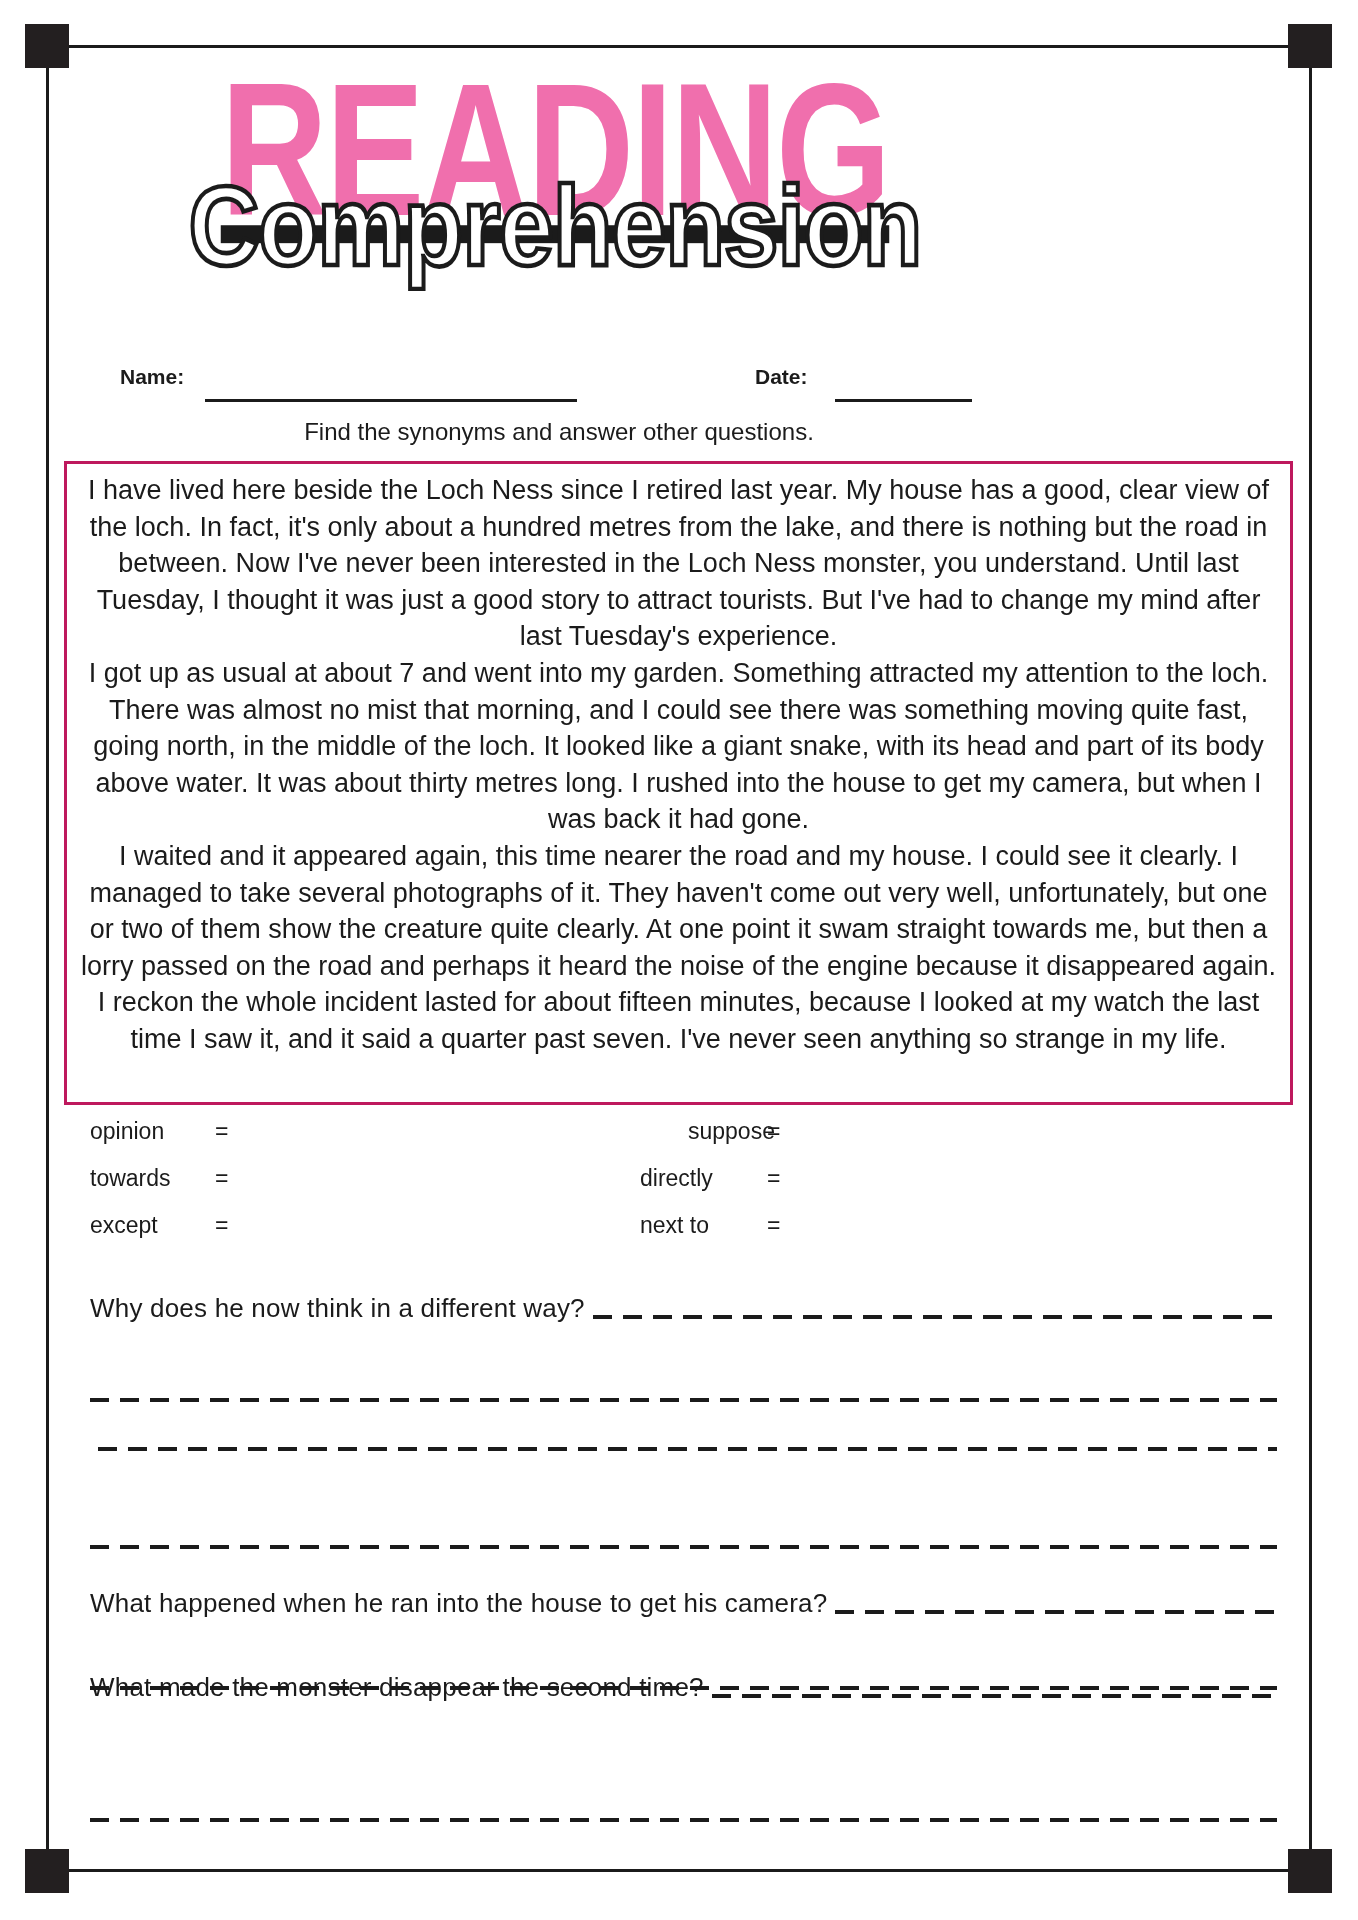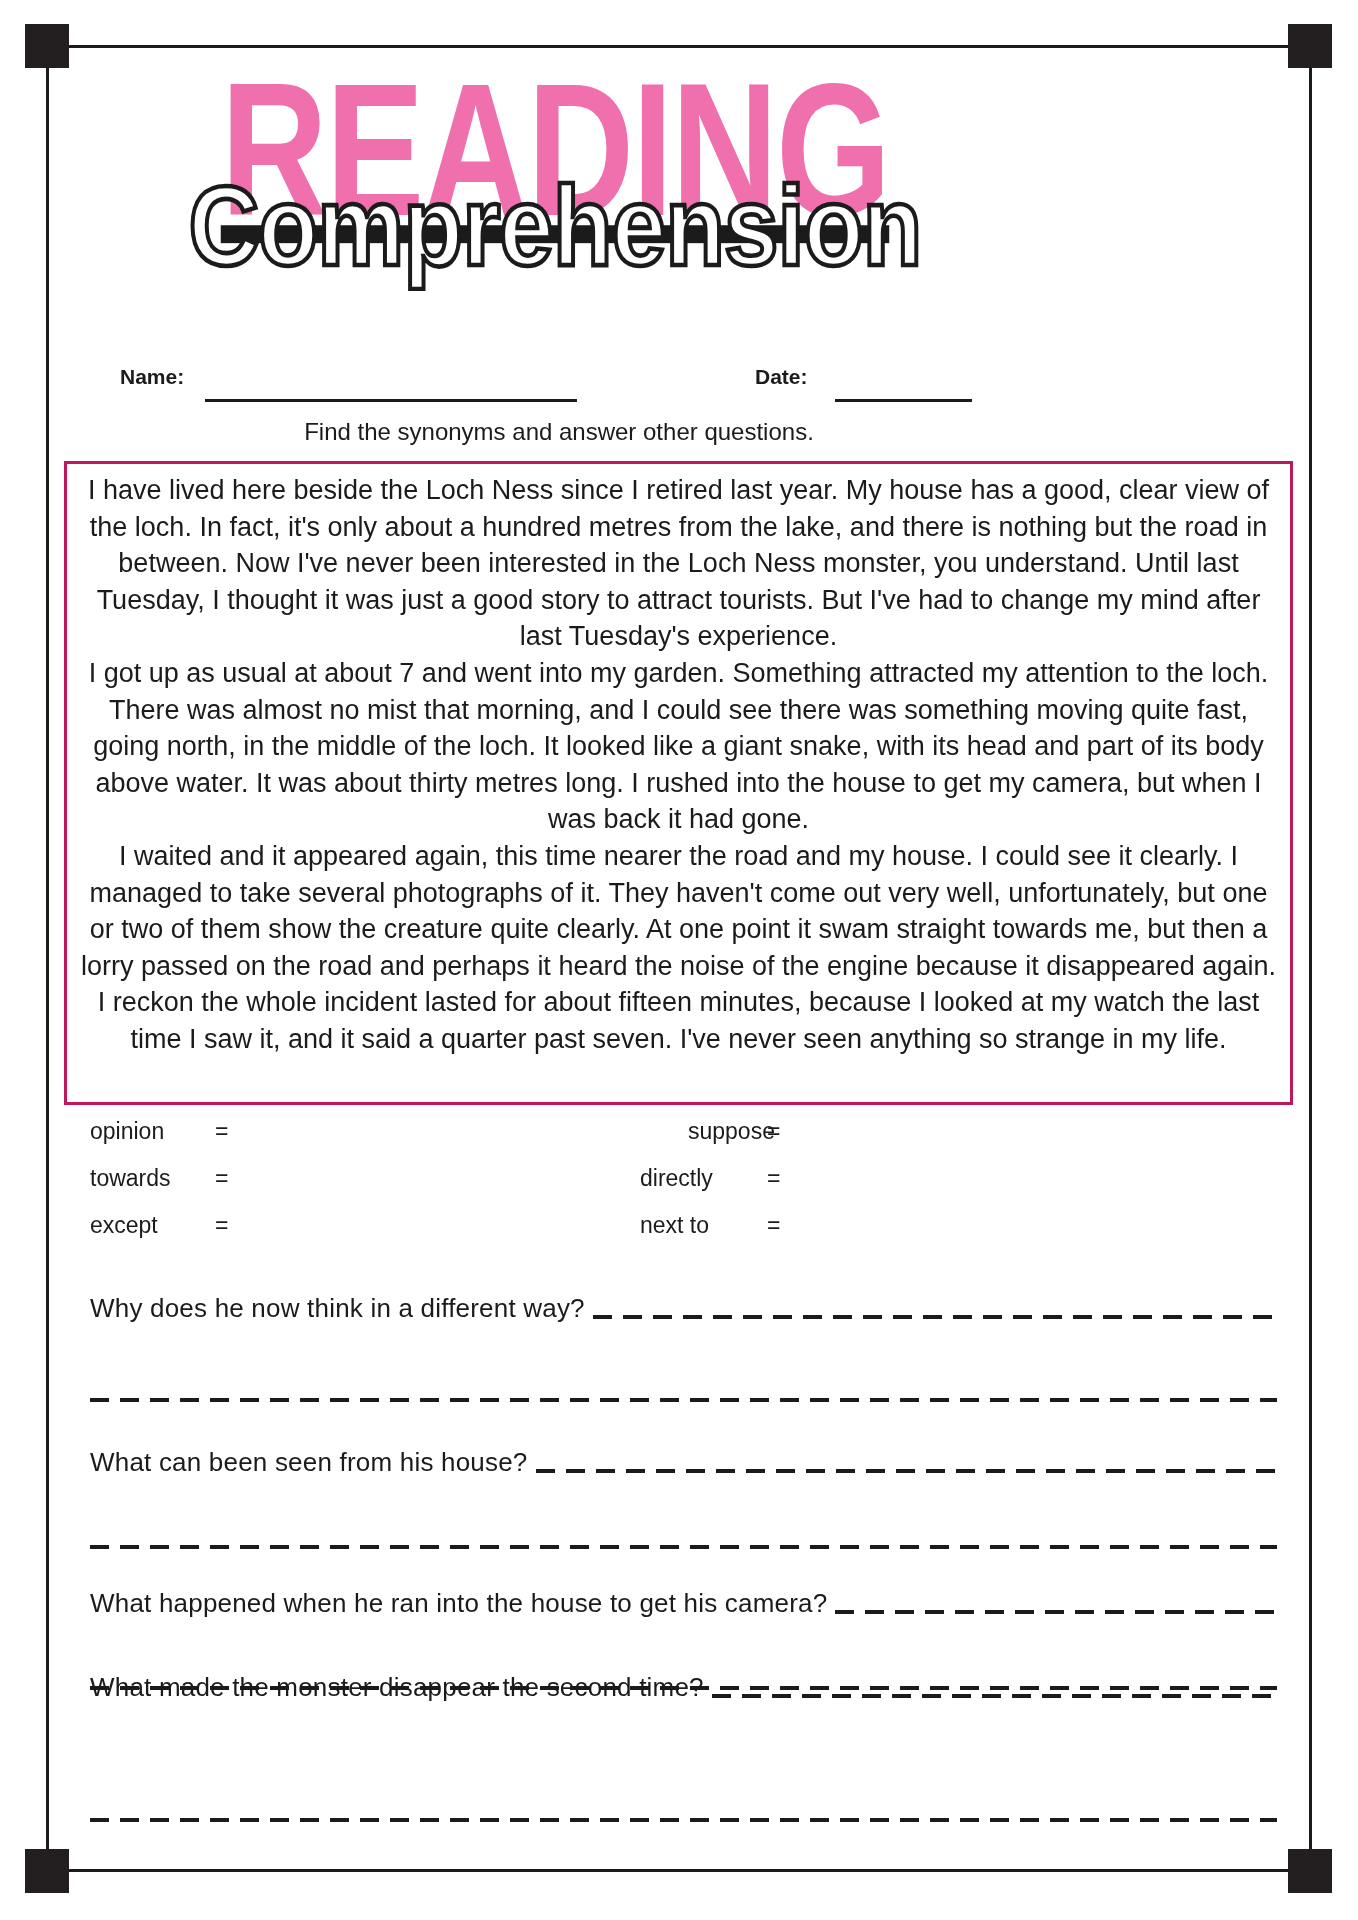--- a/index.html
+++ b/index.html
@@ -147,21 +147,20 @@
 <span class="syn" style="left:640px; top:1212px;">next to</span>
 <span class="syn" style="left:767px; top:1212px;">=</span>
 
 <div class="q-row" style="top:1293px;">
   <span>Why does he now think in a different way?</span>
   <span class="q-blank dash"></span>
 </div>
 <div class="answer-line dash" style="top:1398px;"></div>
 
 <div class="q-row" style="top:1447px;">
-  <span>What can been seen from his house?</span>
   <span class="q-blank dash"></span>
 </div>
 <div class="answer-line dash" style="top:1545px;"></div>
 
 <div class="q-row" style="top:1588px;">
   <span>What happened when he ran into the house to get his camera?</span>
   <span class="q-blank dash"></span>
 </div>
 <div class="answer-line dash" style="top:1686px;"></div>
 

